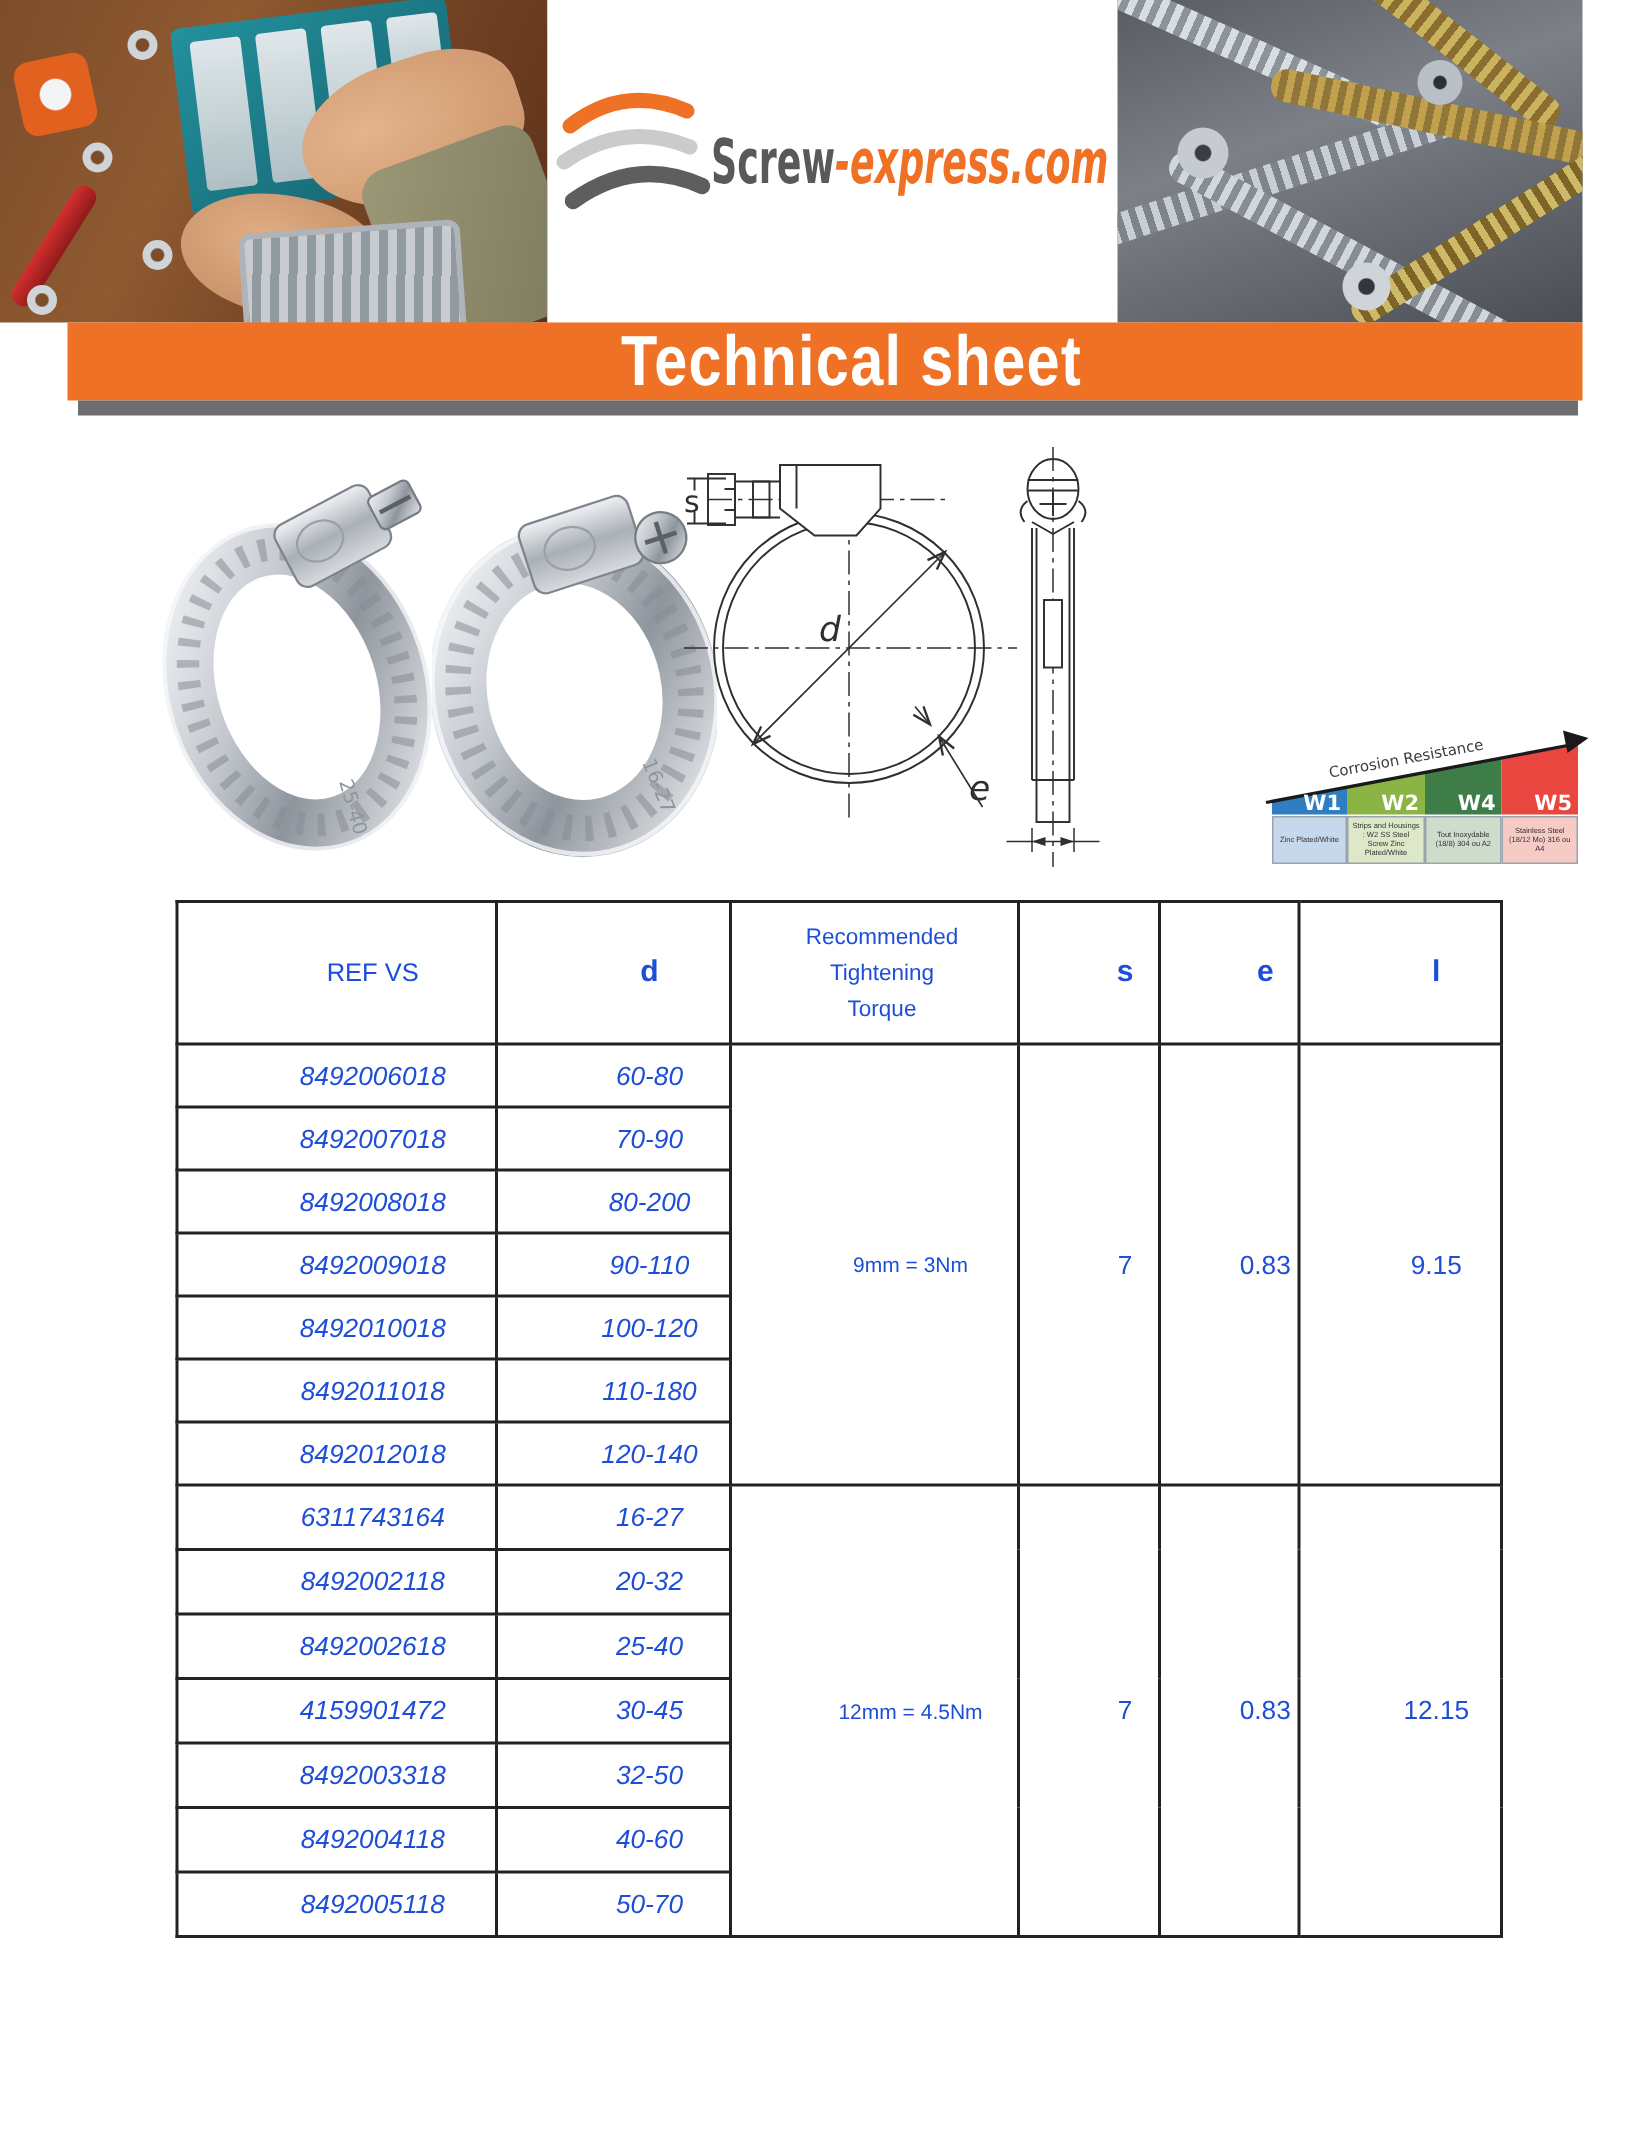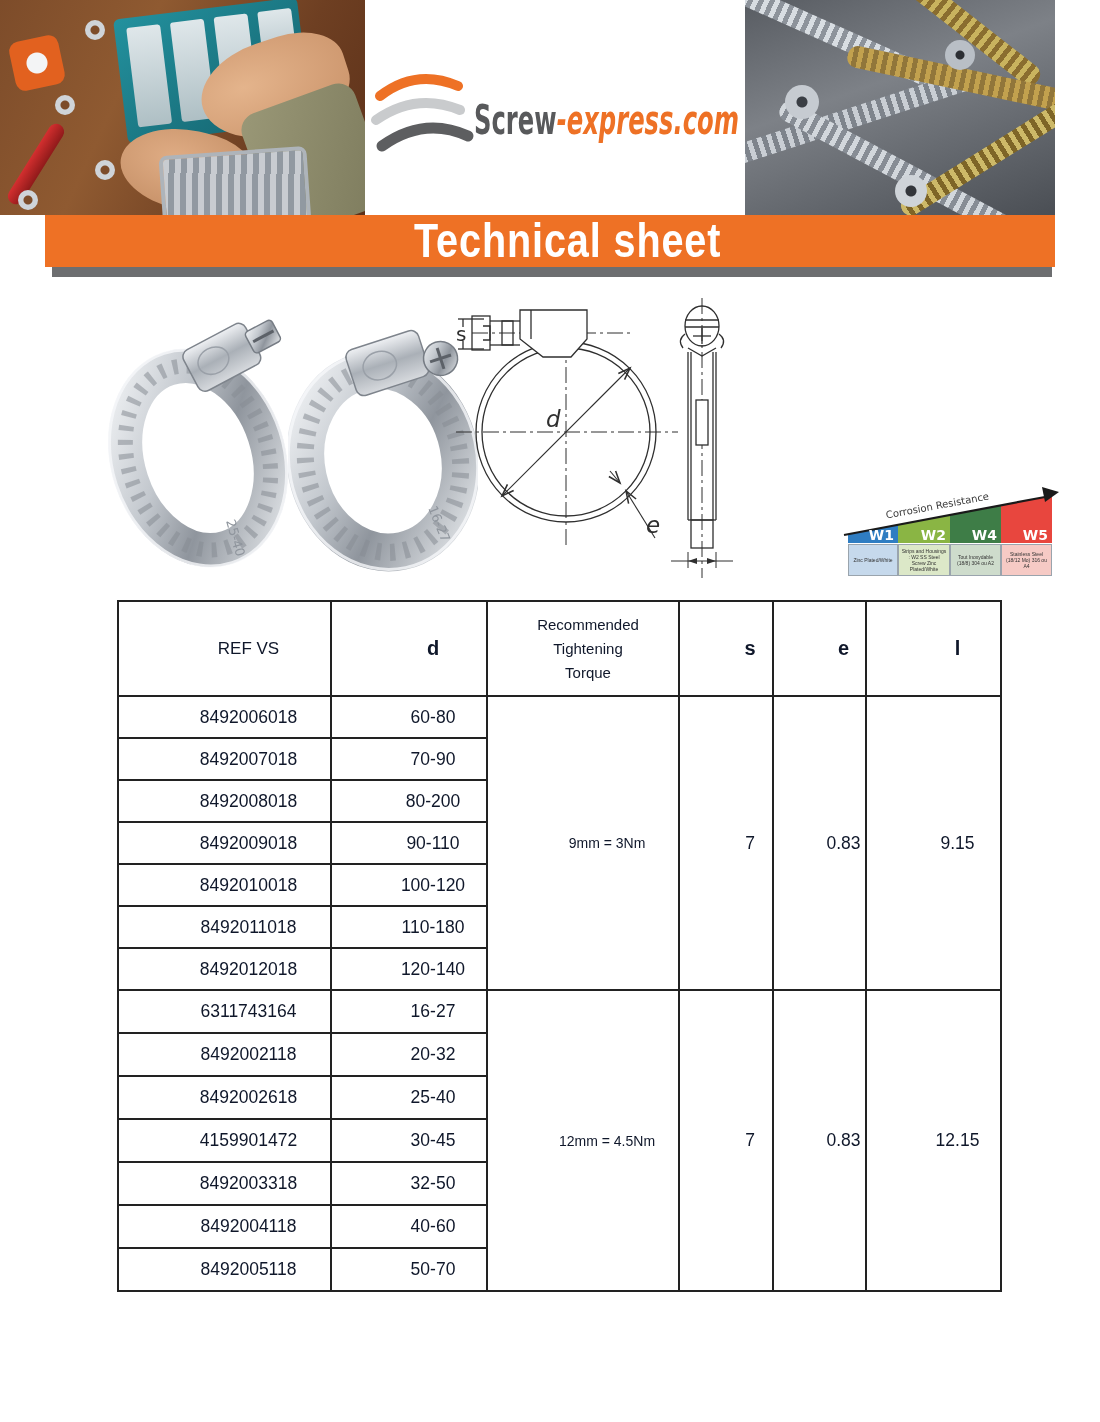--- a/index.html
+++ b/index.html
@@ -17,46 +17,46 @@
   .screwdriver { left:28px; top:118px; width:16px; height:92px; background:linear-gradient(90deg,#d42f2f,#8f1a1a); border-radius:8px; transform:rotate(32deg); }
   .hand1 { left:200px; top:40px; width:150px; height:95px; background:radial-gradient(ellipse at 30% 40%,#e4b48c,#c89067); border-radius:50% 40% 45% 55%; transform:rotate(-18deg); }
   .hand2 { left:120px; top:130px; width:135px; height:80px; background:radial-gradient(ellipse at 40% 40%,#e0ad85,#c08a61); border-radius:55% 45% 50% 50%; transform:rotate(12deg); }
   .sleeve { left:255px; top:95px; width:120px; height:130px; background:linear-gradient(120deg,#9a9877,#7c7a5c); border-radius:18px; transform:rotate(-20deg); }
   .metal-tray { left:165px; top:155px; width:140px; height:70px; background:repeating-linear-gradient(95deg,#c8ccd1 0 6px,#9199a1 6px 12px); transform:rotate(-4deg); border-radius:4px; box-shadow:0 0 0 4px #aeb4ba; }
   .washer { width:20px; height:20px; border-radius:50%; background:radial-gradient(circle,#7d4c2a 0 4px,#cfd4d9 5px 100%); }
   .screw-stripe { position:absolute; border-radius:10px; }
   .head-dot { position:absolute; border-radius:50%; }
 
   
-  .logo-zone { position:absolute; left:365px; top:12px; width:380px; height:262px; background:#fff; }
+  .logo-zone { position:absolute; left:365px; top:0; width:380px; height:262px; background:#fff; }
   .logo-svg { position:absolute; left:5px; top:52px; }
 
   
   .banner { position:absolute; left:45px; top:215px; width:1010px; height:52px; display:flex; align-items:center; justify-content:center;padding-left:36px; }
   .banner-title { color:#fff; font-size:45px; font-weight:700; letter-spacing:1px; transform:scaleX(0.88) scaleY(1.05); white-space:nowrap; }
   .banner-shadow { position:absolute; left:52px; top:267px; width:1000px; height:10px; background:#6d6e70; }
 
   
   svg text { font-family:"DejaVu Sans", sans-serif; }
   .draw { position:absolute; }
 
   
   .cr-chart { position:absolute; left:838px; top:485px; width:222px; height:96px; }
   .cr-cells { position:absolute; left:0; top:58px; width:222px; height:34px; }
   .cr-cell { position:absolute; top:1px; height:32px; font-size:5px; line-height:1.25; color:#333; text-align:center; display:flex; align-items:center; justify-content:center; padding:1px 2px; border:0.5px solid #9aa4ad; }
 
   
   table.spec { position:absolute; left:117px; top:600px; width:883px; border-collapse:collapse; table-layout:fixed; }
-  table.spec th, table.spec td { border:2px solid #222; background:#fff; text-align:center; vertical-align:middle; color:#0f172a;padding-left:48px; }
+  table.spec th, table.spec td { border:2px solid #222; background:#fff; text-align:center; vertical-align:middle; color:#1d4ed8;padding-left:48px; }
   table.spec thead tr { height:95px; }
   tr.g1 { height:42px; } tr.g2 { height:43px; }
   .h-ref { font-size:17px; font-weight:400; }
   .h-torque { font-size:15px; font-weight:400; line-height:1.6; padding:0 38px; }
   .h-dim { font-size:20px; font-weight:700; }
-  .c-ref, .c-d { font-size:17.5px; font-weight:400; }
+  .c-ref, .c-d { font-size:17.5px; font-weight:400;font-style:italic; }
   .c-torque { font-size:14px; } .c-s, .c-e, .c-l { font-size:17.5px; }
 
   
   .footer-bar { position:absolute; left:45px; top:1385px; width:1010px; height:37px; background:#58595B; border-top:2px solid #b9bcbe; display:flex; align-items:center; justify-content:flex-end; padding-right:14px; }
   .footer-email { color:#fff; font-size:21px; font-weight:700; transform:scaleX(0.93); transform-origin:right center; letter-spacing:0.5px; }
 </style>
 </head>
 <body>
 
 <div class="page">

